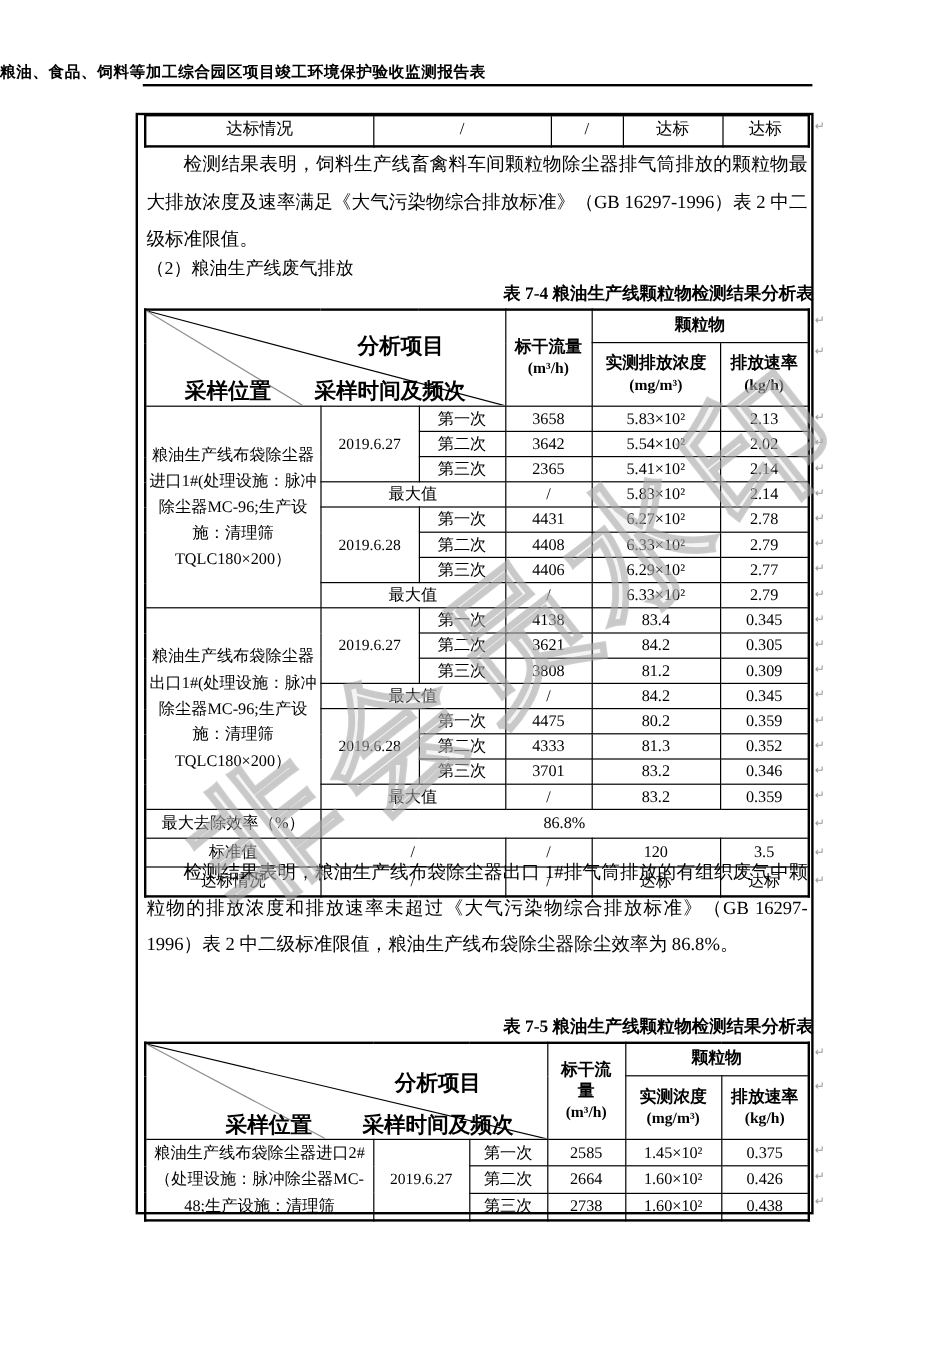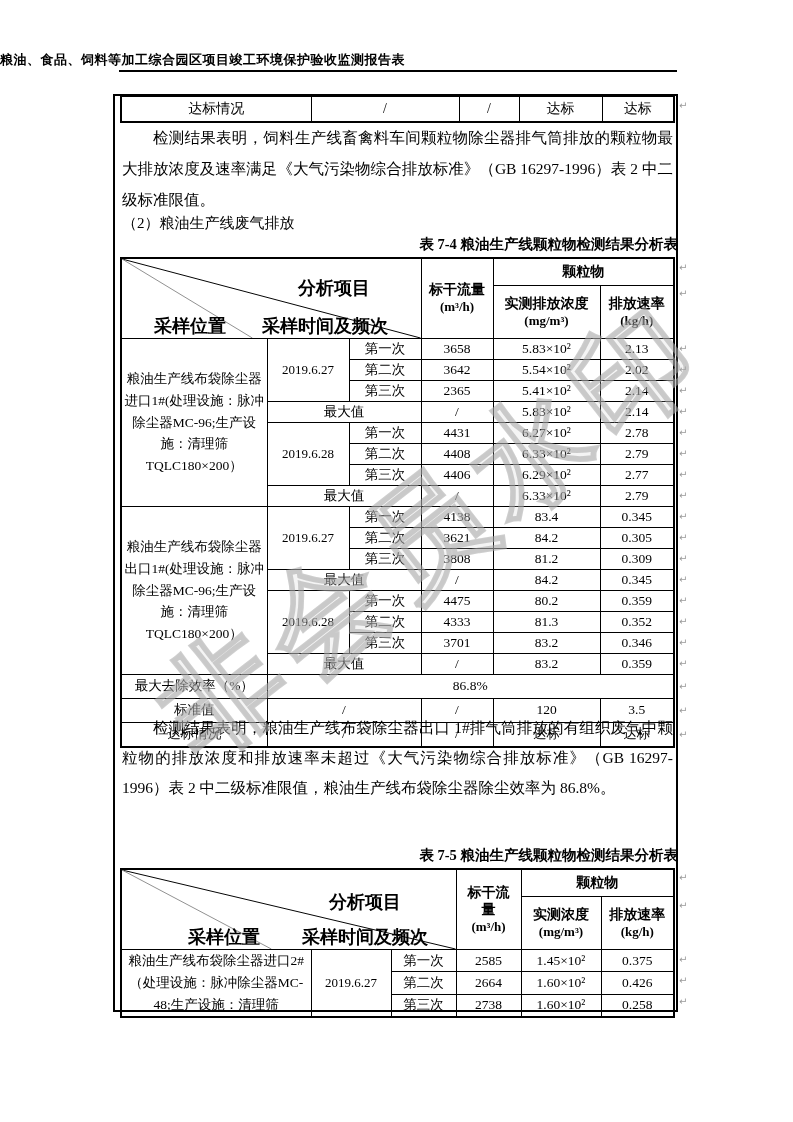--- a/index.html
+++ b/index.html
@@ -299,21 +299,21 @@
       <tr>
         <td>第二次</td>
         <td>2664</td>
         <td>1.60×10²</td>
         <td>0.426</td>
       </tr>
       <tr>
         <td>第三次</td>
         <td>2738</td>
         <td>1.60×10²</td>
-        <td>0.258</td>
+        <td>0.438</td>
       </tr>
     </tbody>
   </table>
 
   <div id="pilcrows">
       <span class="pilcrow" style="top: 100px;">↵</span>
       <span class="pilcrow" style="top: 262px;">↵</span>
       <span class="pilcrow" style="top: 288px;">↵</span>
       <span class="pilcrow" style="top: 343px;">↵</span>
       <span class="pilcrow" style="top: 364px;">↵</span>

